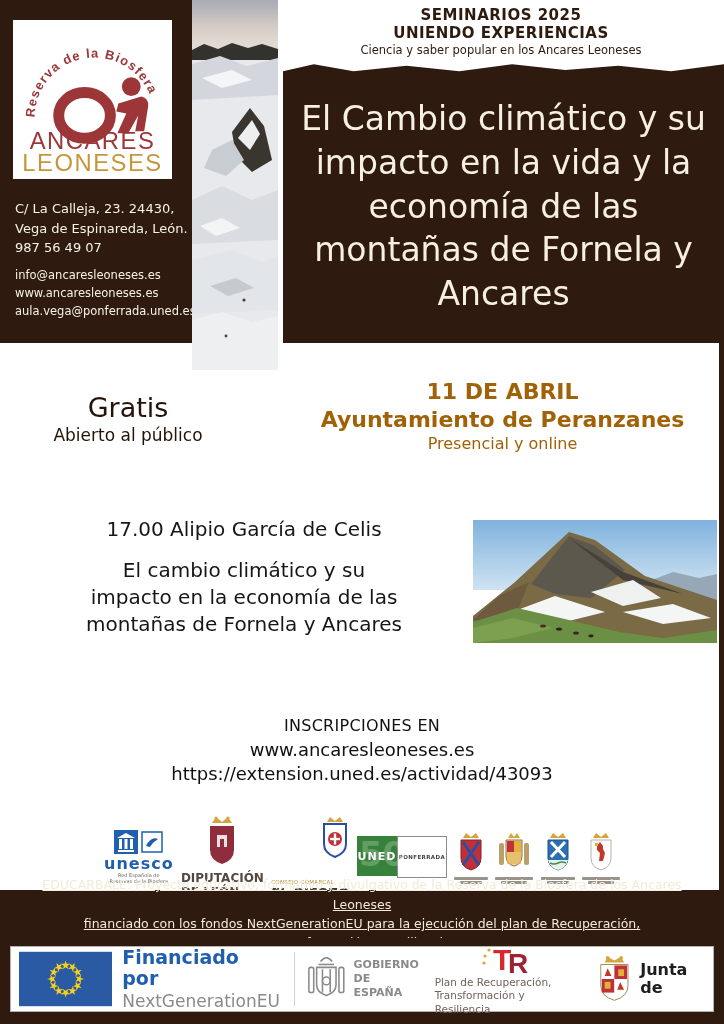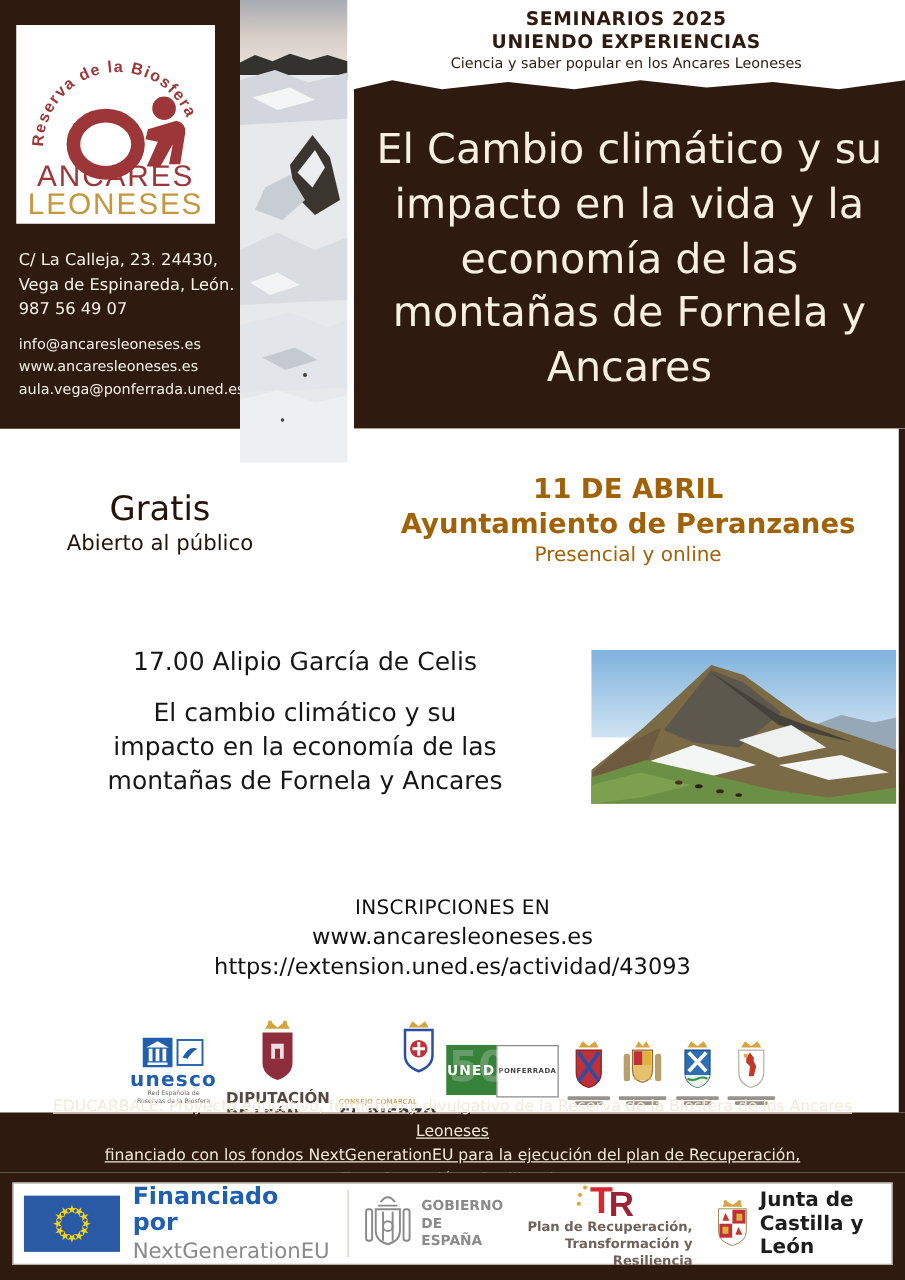--- a/index.html
+++ b/index.html
@@ -65,21 +65,21 @@
   .footer-box{position:absolute;left:10px;top:8px;width:702px;height:64px;background:#ffffff;border:1px solid #b9b2aa;
               display:flex;align-items:center;}
   .eu-flag{margin-left:8px;width:96px;height:56px;}
   .eu-text{margin-left:10px;line-height:1.1;}
   .eu-text .f1,.eu-text .f2{font-size:19px;font-weight:bold;color:#1f5fae;}
   .eu-text .f3{font-size:17px;color:#8a8a8a;margin-top:3px;}
   .vdiv{width:1px;height:54px;background:#d4cec7;margin:0 10px 0 14px;}
   .gov{display:flex;align-items:center;gap:6px;}
   .gov-text{font-size:11px;font-weight:bold;color:#8a8a8a;line-height:1.25;}
   .plan{display:flex;flex-direction:column;align-items:center;margin-left:14px;}
-  .plan-cap{font-size:10.5px;font-weight:bold;color:#6f625a;line-height:1.3;text-align:right;}
+  .plan-cap{font-size:10.5px;font-weight:normal;color:#6f625a;line-height:1.3;text-align:left;}
   .junta{display:flex;align-items:center;gap:6px;margin-left:16px;}
   .junta-text{font-size:16px;font-weight:bold;color:#1d1d1d;line-height:1.15;}
 </style>
 </head>
 <body>
 
 <div class="poster">
 
   <div class="left-col">
     <div class="logo-box">
@@ -393,19 +393,18 @@
           <rect x="20" y="12" width="13" height="14" fill="#c03038"></rect>
           <rect x="7" y="26" width="13" height="14" fill="#c03038"></rect>
           <rect x="20" y="26" width="12" height="13" fill="#ffffff"></rect>
           <polygon points="10,23 13,15 17,23" fill="#c0392b"></polygon>
           <rect x="24" y="16" width="6" height="7" fill="#e2b13c"></rect>
           <rect x="10" y="29" width="6" height="7" fill="#e2b13c"></rect>
           <polygon points="23,37 26,29 30,37" fill="#c0392b"></polygon>
         </svg>
         <div class="junta-text">
           <div>Junta de</div>
-          <div>Castilla y León</div>
         </div>
       </div>
     </div>
   </div>
 
 </div>
 
 </body></html>

